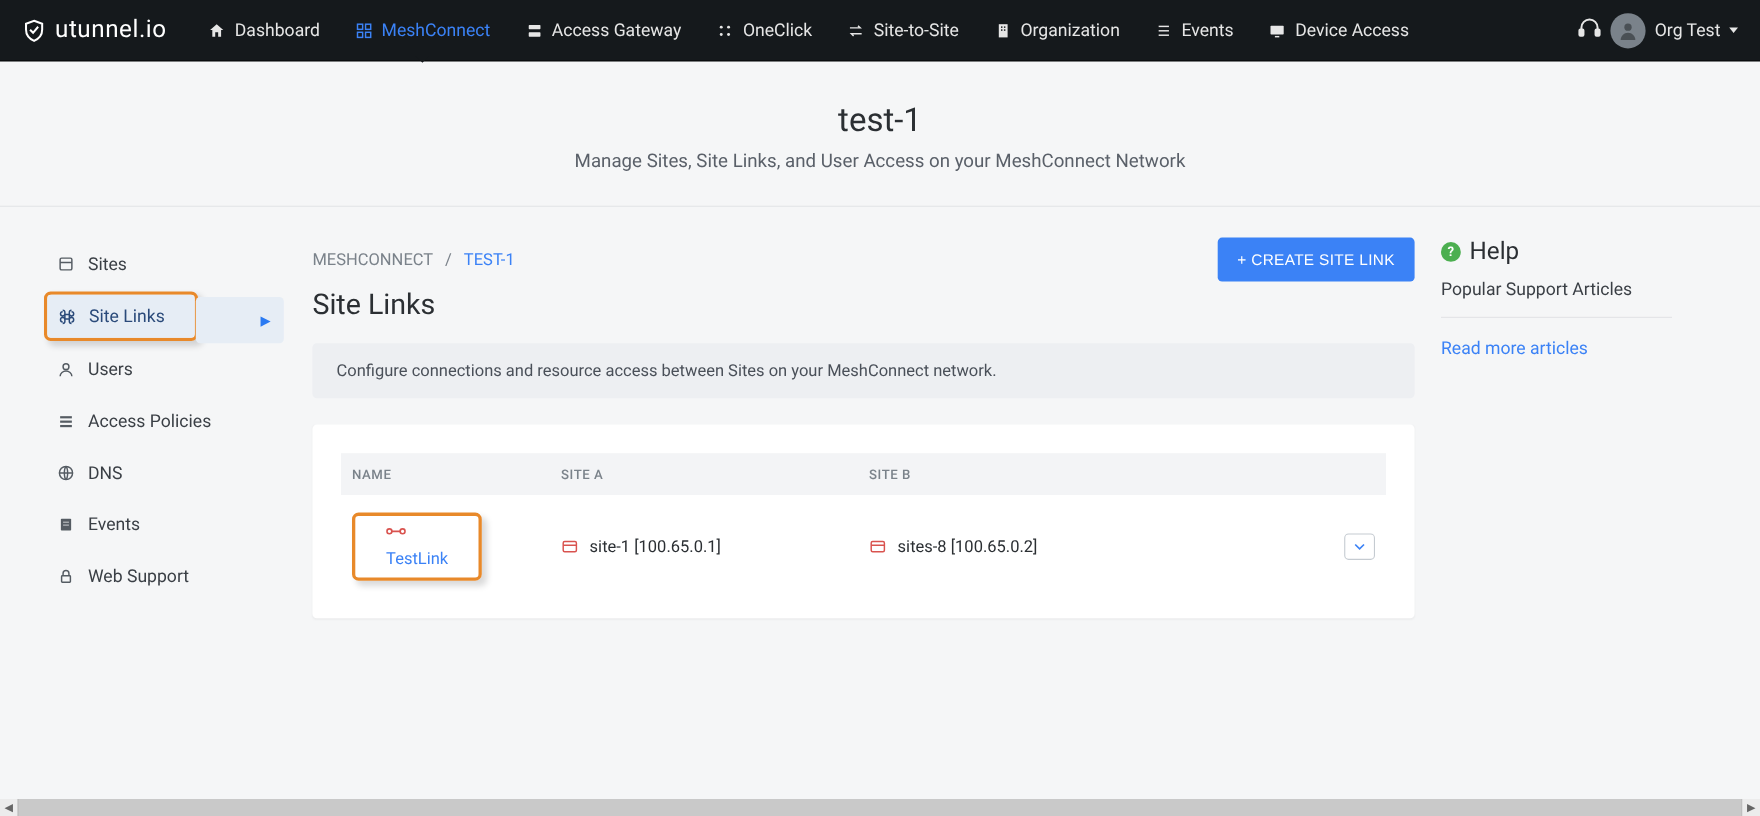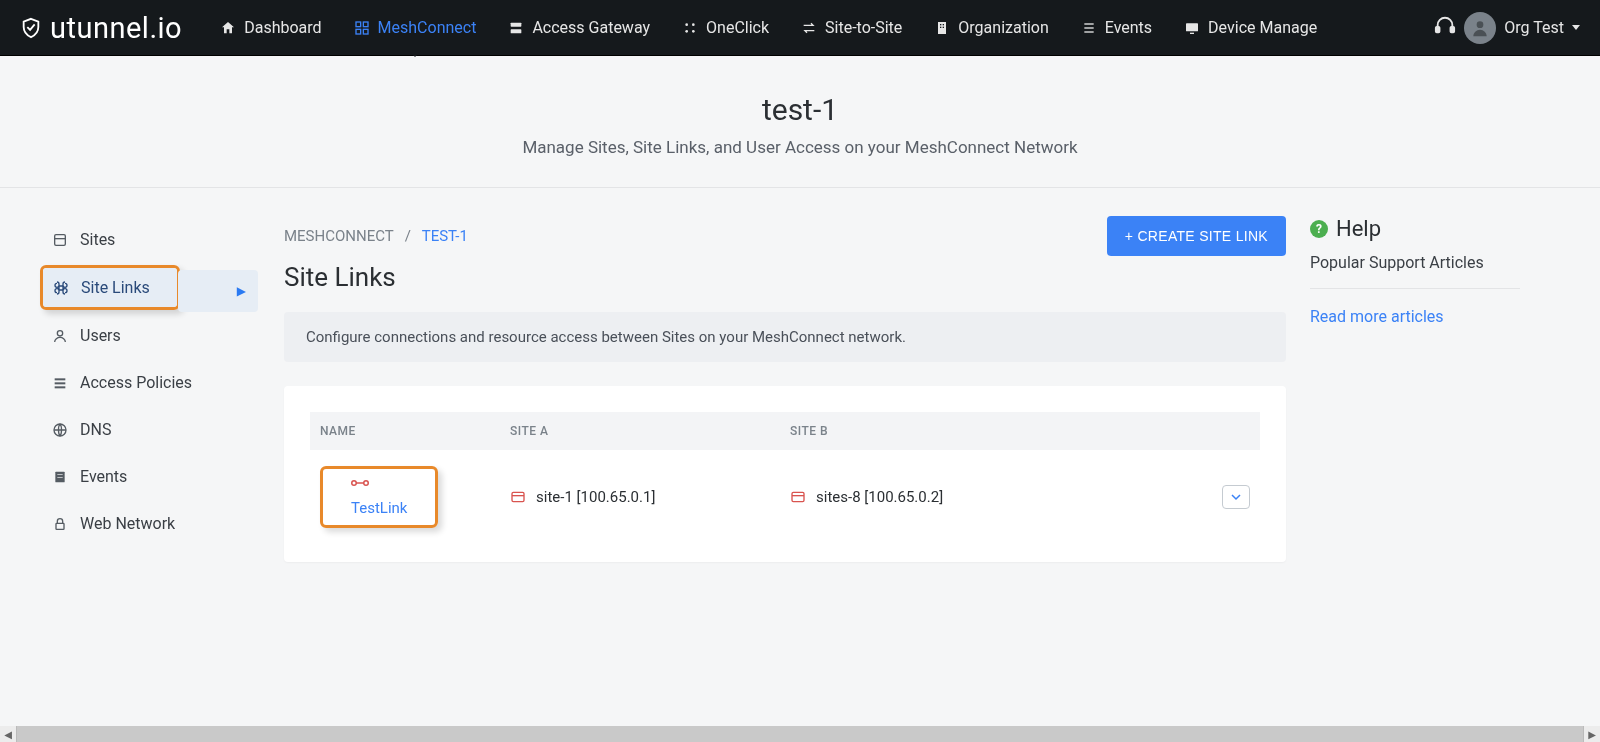--- a/index.html
+++ b/index.html
@@ -1,21 +1,21 @@
 <!DOCTYPE html>
 <html><head>
 <meta charset="utf-8">
 <style>
 * { box-sizing: border-box; margin: 0; padding: 0; }
 body { font-family: -apple-system, BlinkMacSystemFont, "Segoe UI", Roboto, Arial, sans-serif; background: #f5f6f7; color: #333; overflow-x: hidden; }
 a { text-decoration: none; color: inherit; }
 
 
 .topnav { background: #15191c; height: 56px; display: flex; align-items: center; padding: 0 20px; gap: 6px; border-bottom: 1px solid #000; }
-.logo { display: flex; align-items: center; gap: 8px; color: #fff; font-size: 29px; letter-spacing: .5px; font-weight: 400; margin-right: 18px; }
+.logo { display: flex; align-items: center; gap: 8px; color: #fff; font-size: 22px; letter-spacing: .5px; font-weight: 400; margin-right: 18px; }
 .logo svg { width: 22px; height: 22px; }
 .nav-items { display: flex; align-items: center; gap: 4px; flex: 1; }
 .nav-item { display: flex; align-items: center; gap: 8px; padding: 8px 14px; color: #e6e6e6; font-size: 16px; border-radius: 3px; position: relative; cursor: pointer; }
 .nav-item.active { color: #3b82f6; }
 .nav-item.active::after { content: ""; position: absolute; bottom: -18px; left: 50%; transform: translateX(-50%); border: 6px solid transparent; border-top-color: #15191c; }
 .nav-icon { width: 16px; height: 16px; flex-shrink: 0; }
 .nav-right { display: flex; align-items: center; gap: 8px; }
 .headset { color: #e6e6e6; cursor: pointer; }
 .user-menu { display: flex; align-items: center; gap: 8px; color: #e6e6e6; font-size: 16px; cursor: pointer; }
 .avatar { width: 32px; height: 32px; border-radius: 50%; background: #7a828a; display: flex; align-items: center; justify-content: center; }
@@ -139,21 +139,21 @@
           <rect x="5" y="11" width="14" height="2"></rect>
           <rect x="5" y="17" width="14" height="2"></rect>
         </svg>
       <span>Events</span>
     </div>
     <div class="nav-item">
       <svg class="nav-icon" viewBox="0 0 24 24" fill="currentColor">
           <rect x="3" y="5" width="18" height="12" rx="1"></rect>
           <rect x="9" y="19" width="6" height="2"></rect>
         </svg>
-      <span>Device Manage</span>
+      <span>Device Access</span>
     </div>
   </div>
   <div class="nav-right">
     <div class="headset">
       <svg width="22" height="22" viewBox="0 0 24 24" fill="none" stroke="currentColor" stroke-width="2">
           <path d="M4 13v-2a8 8 0 0116 0v2"></path>
           <rect x="2" y="13" width="4" height="6" rx="1" fill="currentColor"></rect>
           <rect x="18" y="13" width="4" height="6" rx="1" fill="currentColor"></rect>
         </svg>
     </div>
@@ -224,21 +224,21 @@
           <rect x="8" y="8" width="8" height="1" fill="#f5f6f7"></rect>
           <rect x="8" y="12" width="8" height="1" fill="#f5f6f7"></rect>
         </svg>
       <span>Events</span>
     </div>
     <div class="side-item">
       <svg class="sicon" viewBox="0 0 24 24" fill="none" stroke="currentColor" stroke-width="2">
           <rect x="6" y="11" width="12" height="9" rx="1"></rect>
           <path d="M8 11V8a4 4 0 018 0v3"></path>
         </svg>
-      <span>Web Network</span>
+      <span>Web Support</span>
     </div>
   </div>
 
   <div class="main">
     <div class="crumb-row">
       <div class="breadcrumb">
         <span>MESHCONNECT</span>
         &nbsp;&nbsp;<span>/</span>&nbsp;&nbsp;
         <span class="bc-link">TEST-1</span>
       </div>

